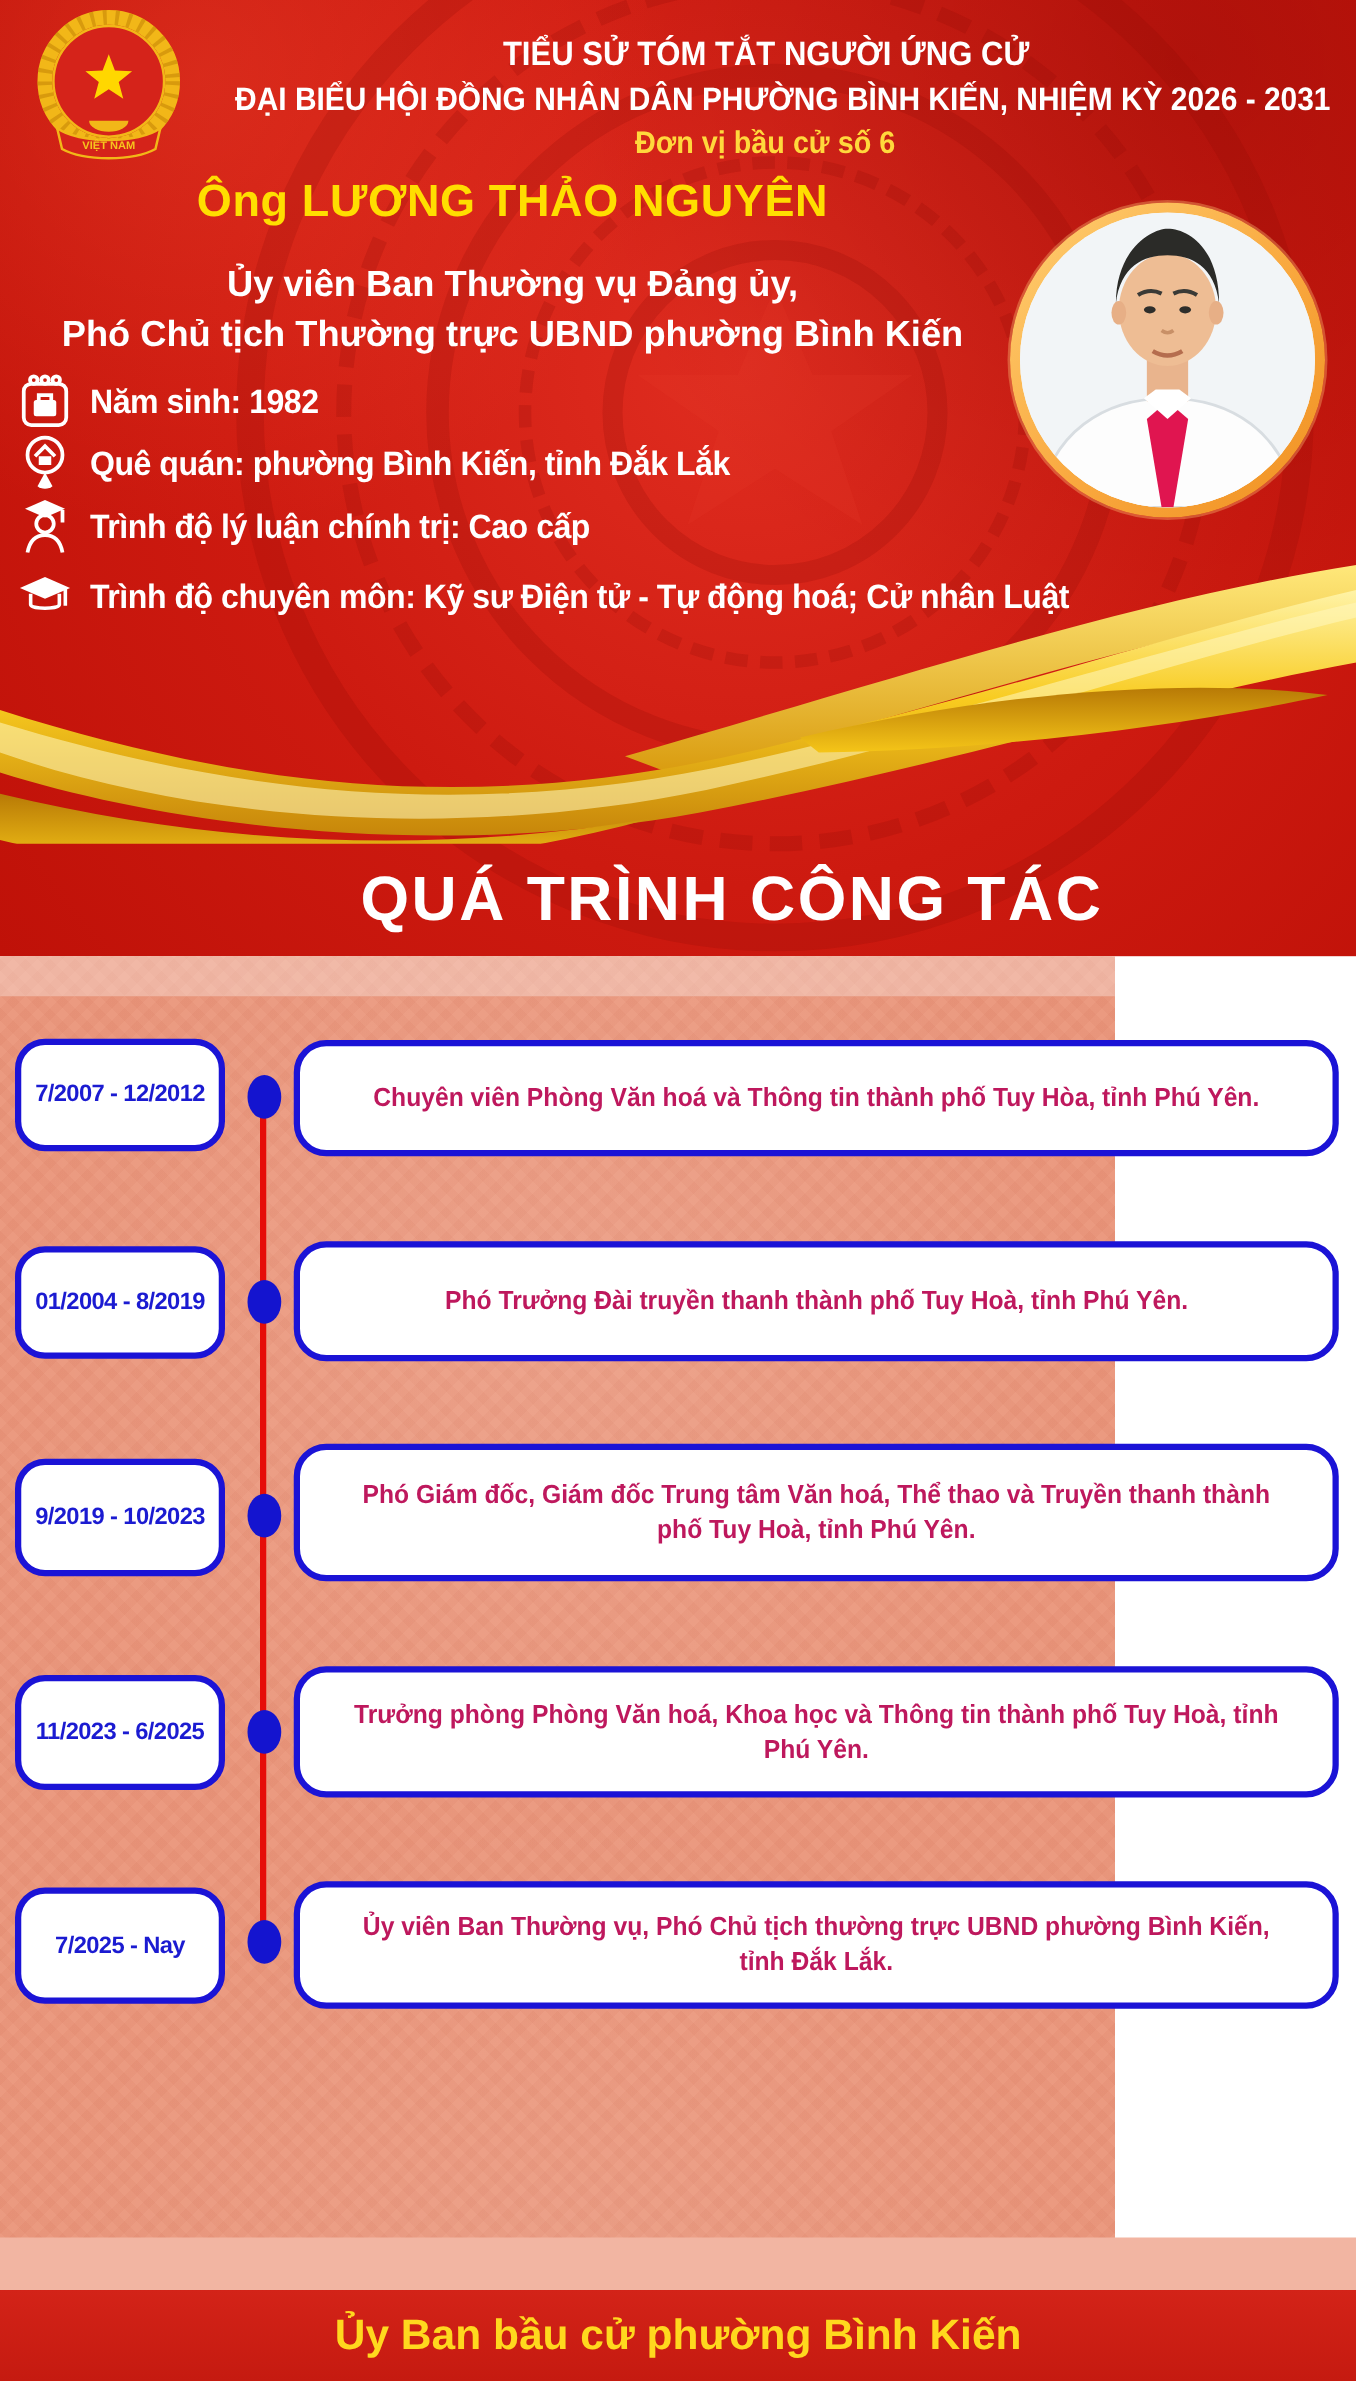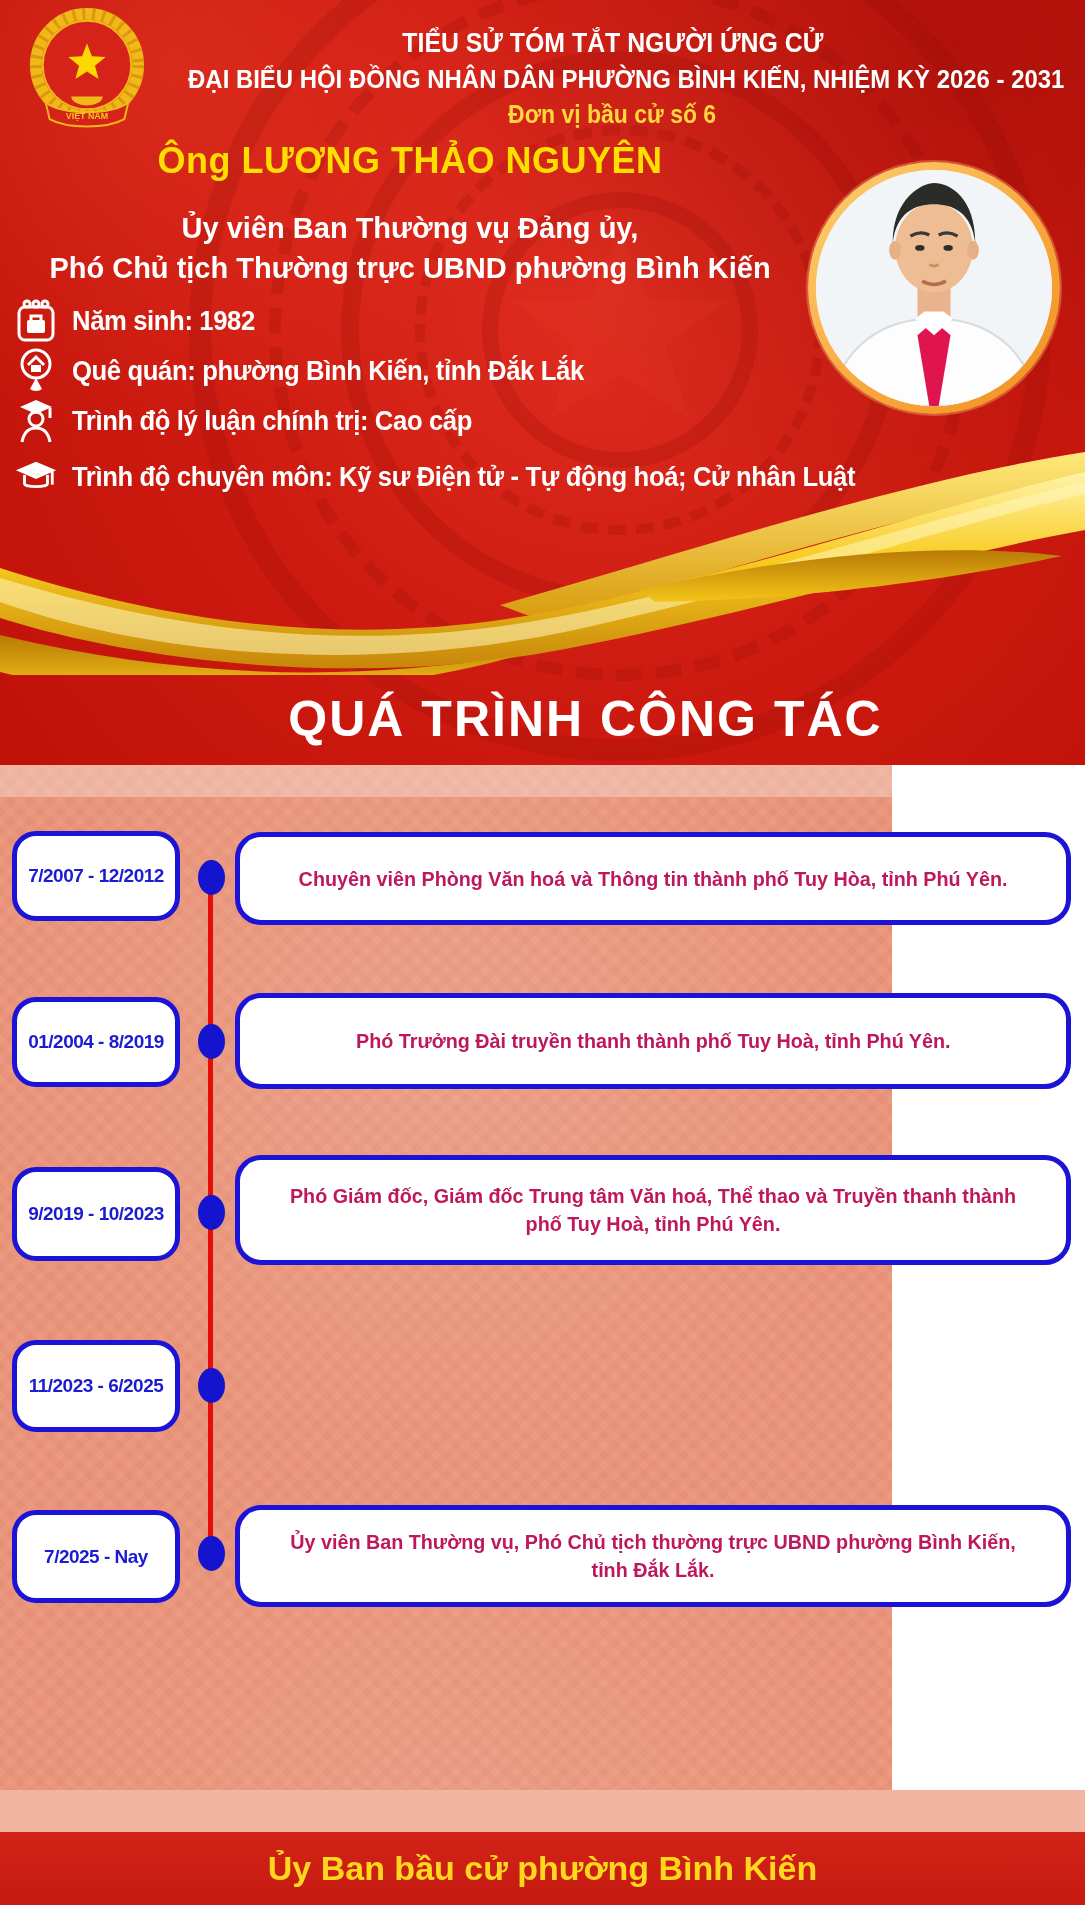--- a/index.html
+++ b/index.html
@@ -230,20 +230,23 @@
       </div>
     <div class="tl-dot" style="top:430px;"></div>
     <div class="desc-box" style="top:390px;height:110px;justify-content:center;">
         <span class="fit">Phó Giám đốc, Giám đốc Trung tâm Văn hoá, Thể thao và Truyền thanh thành phố Tuy Hoà, tỉnh Phú Yên.</span>
       </div>
 
     <div class="date-box" style="top:575px;height:92px;">
         <span>11/2023 - 6/2025</span>
       </div>
     <div class="tl-dot" style="top:603px;"></div>
+    <div class="desc-box" style="top:568px;height:105px;">
+        <span class="fit">Trưởng phòng Phòng Văn hoá, Khoa học và Thông tin thành phố Tuy Hoà, tỉnh Phú Yên.</span>
+      </div>
 
     <div class="date-box" style="top:745px;height:93px;">
         <span>7/2025 - Nay</span>
       </div>
     <div class="tl-dot" style="top:771px;"></div>
     <div class="desc-box" style="top:740px;height:102px;">
         <span class="fit">Ủy viên Ban Thường vụ, Phó Chủ tịch thường trực UBND phường Bình Kiến, tỉnh Đắk Lắk.</span>
       </div>
   </div>
 

